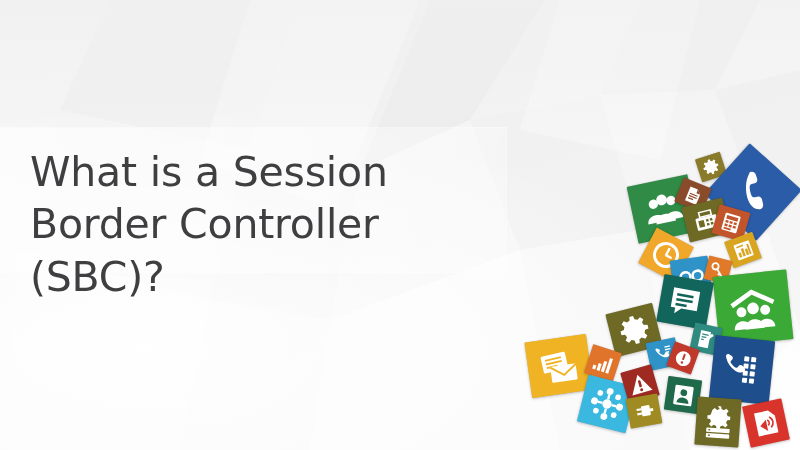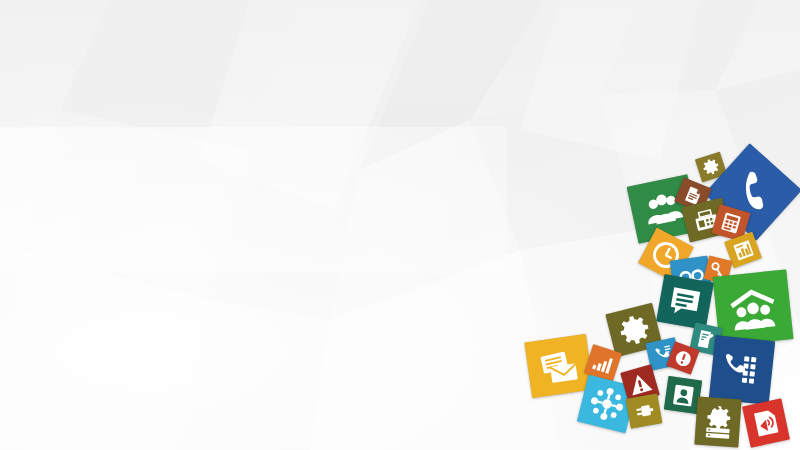--- a/index.html
+++ b/index.html
@@ -114,20 +114,21 @@
     <polygon points="640,230 760,210 800,330 690,450" fill="#f9f9f9" opacity="0.8"></polygon>
     <polygon points="760,210 800,200 800,330 760,210" fill="#f2f2f2" opacity="0.6"></polygon>
     <polygon points="250,0 420,0 335,210 200,160" fill="#ffffff" opacity="0.35"></polygon>
     <polygon points="560,0 700,0 660,160 520,130" fill="#ffffff" opacity="0.3"></polygon>
   </svg>
 
   <div id="bg-vignette"></div>
 
   <div id="title-panel"></div>
 
+  <h1 id="title">What is a Session Border Controller (SBC)?</h1>
 
   <div id="collage">
       <div class="tile" style="left: 178px; top: 15px; width: 26px; height: 24px; background: rgb(138, 123, 42); transform: rotate(-18deg);">
         <span class="glyph">
           <svg width="18" height="18" viewBox="0 0 24 24" fill="#fff">
             <path d="M12 8.1a3.9 3.9 0 1 0 0 7.8 3.9 3.9 0 0 0 0-7.8zm0 2.2a1.7 1.7 0 1 1 0 3.4 1.7 1.7 0 0 1 0-3.4z"></path>
             <path d="M10.6 1.6h2.8l.4 2.6 2.1.9 2.2-1.5 2 2-1.5 2.2.9 2.1 2.6.4v2.8l-2.6.4-.9 2.1 1.5 2.2-2 2-2.2-1.5-2.1.9-.4 2.6h-2.8l-.4-2.6-2.1-.9-2.2 1.5-2-2 1.5-2.2-.9-2.1-2.6-.4v-2.8l2.6-.4.9-2.1-1.5-2.2 2-2 2.2 1.5 2.1-.9z"></path>
           </svg>
         </span>
       </div>

